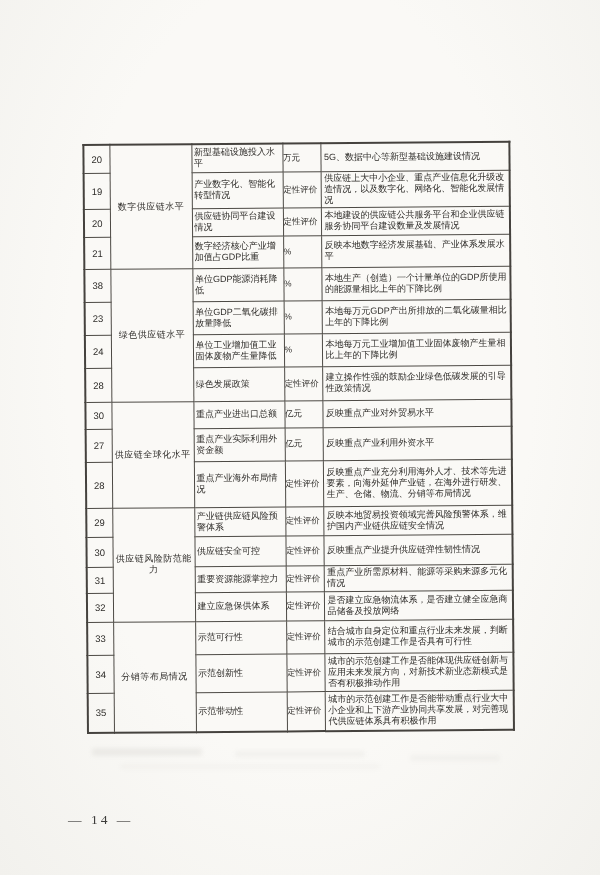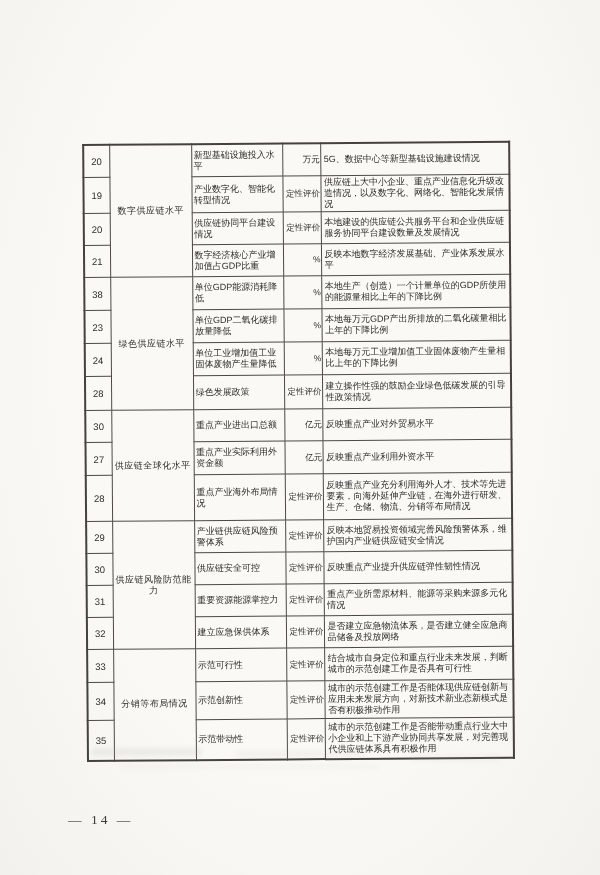--- a/index.html
+++ b/index.html
@@ -37,21 +37,21 @@
     line-height: 11px;
     color: #2e2c29;
     vertical-align: middle;
     padding: 1px 2px;
     overflow: hidden;
     word-break: break-all;
   }
   td.c-num  { text-align: center; font-size: 9.5px; }
   td.c-cat  { text-align: center; letter-spacing: 0.5px; }
   td.c-ind  { text-align: left; }
-  td.c-unit { text-align: right; white-space: nowrap; font-size: 8.5px; padding: 10px 0; }
+  td.c-unit { text-align: left; white-space: nowrap; font-size: 8.5px; padding: 4px 0; }
   td.c-desc { text-align: left; padding: 1px 3px; }
   
   .page-number {
     position: absolute;
     left: 68px;
     top: 780px;
     font-family: "Liberation Serif", "DejaVu Serif", serif;
     font-size: 13.5px;
     color: #3d3c3a;
     letter-spacing: 3px;

